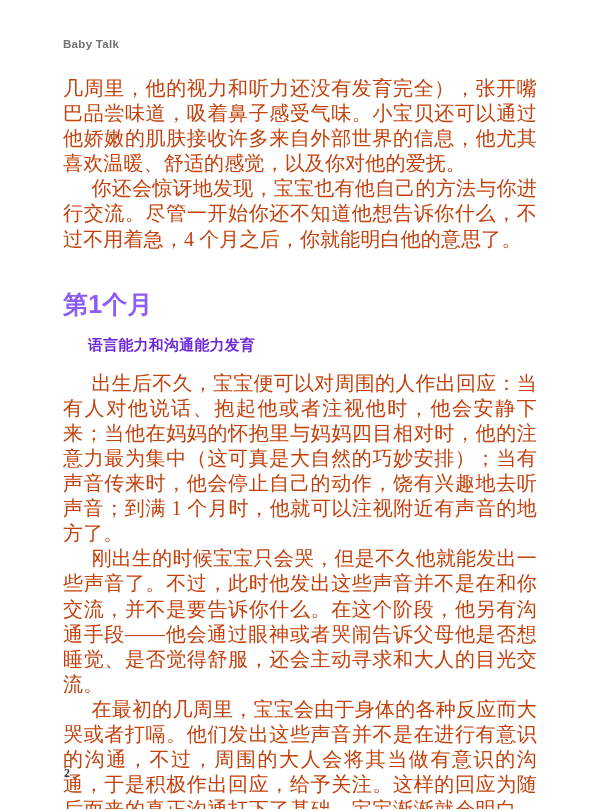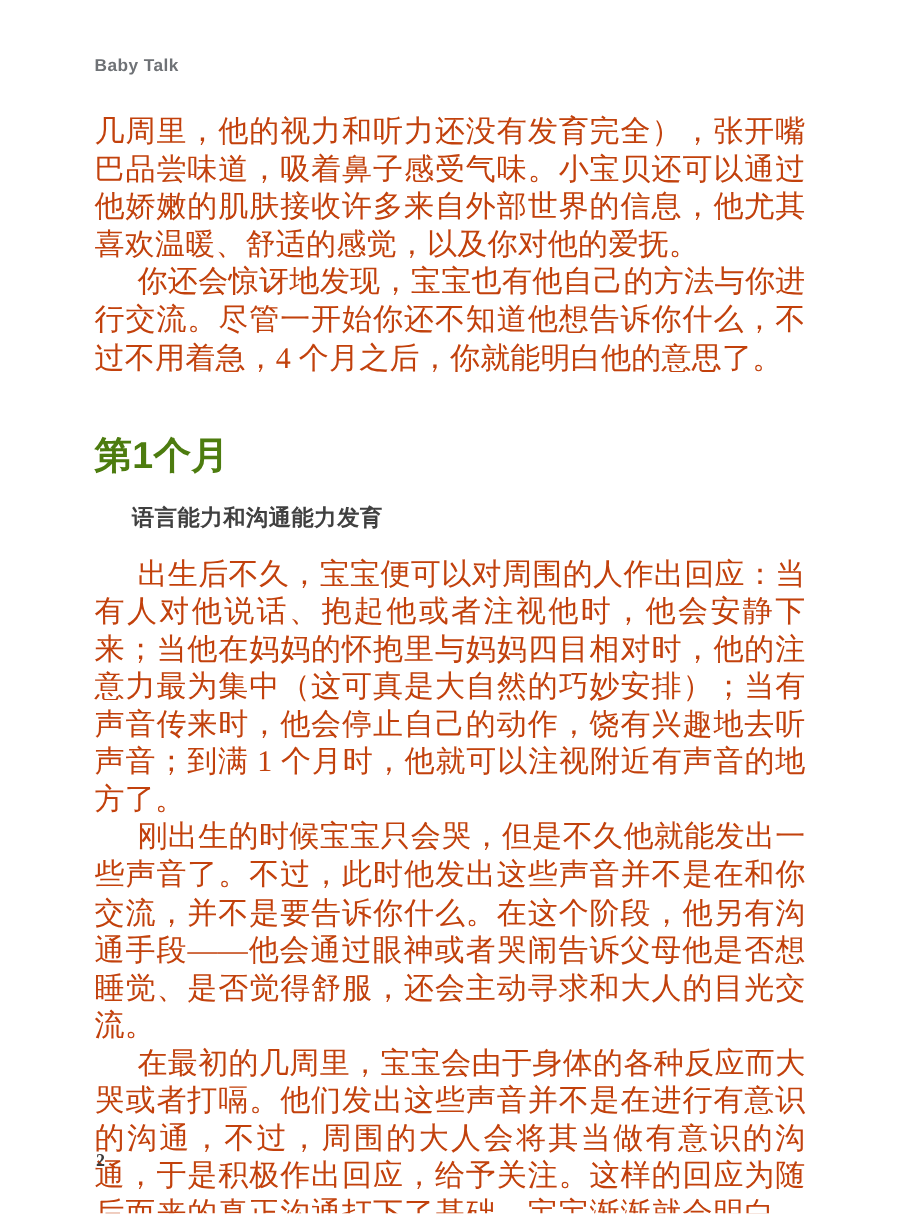--- a/index.html
+++ b/index.html
@@ -52,32 +52,32 @@
   p.body.indent {
     text-indent: 28.6px;
   }
 
   
   h1.chapter {
     margin: 0;
     font-family: "Liberation Sans", "DejaVu Sans", sans-serif;
     font-size: 25px;
     font-weight: 700;
-    color: #4d7c0f;
+    color: #8b5cf6;
     letter-spacing: 0.2px;
     line-height: 32px;
   }
 
   
   h2.section {
     margin: 0;
-    font-family: Liberation Sans, sans-serif;
+    font-family: Liberation Mono, monospace;
     font-size: 14.8px;
     font-weight: 700;
-    color: #404040;
+    color: #6d28d9;
     letter-spacing: 0.4px;
     line-height: 22px;
     padding-left: 25px;
   }
 
   .gap-before-chapter { height: 36px; }
   .gap-after-chapter  { height: 15px; }
   .gap-after-section  { height: 14px; }
 
   

